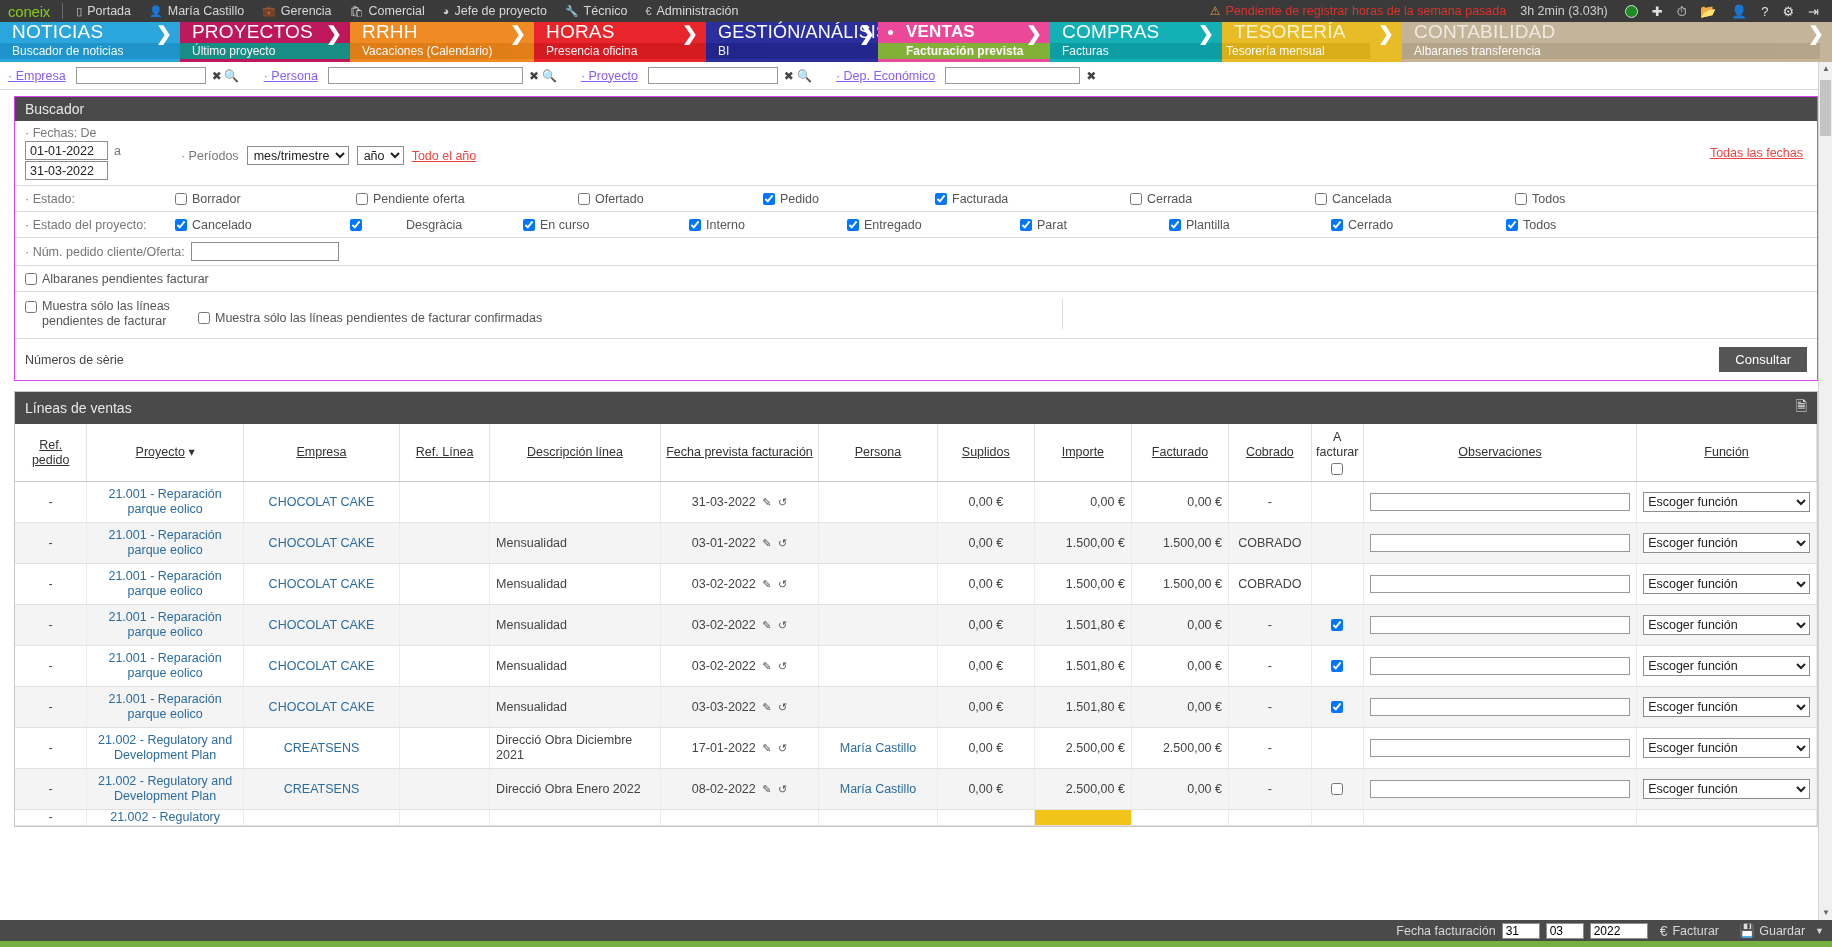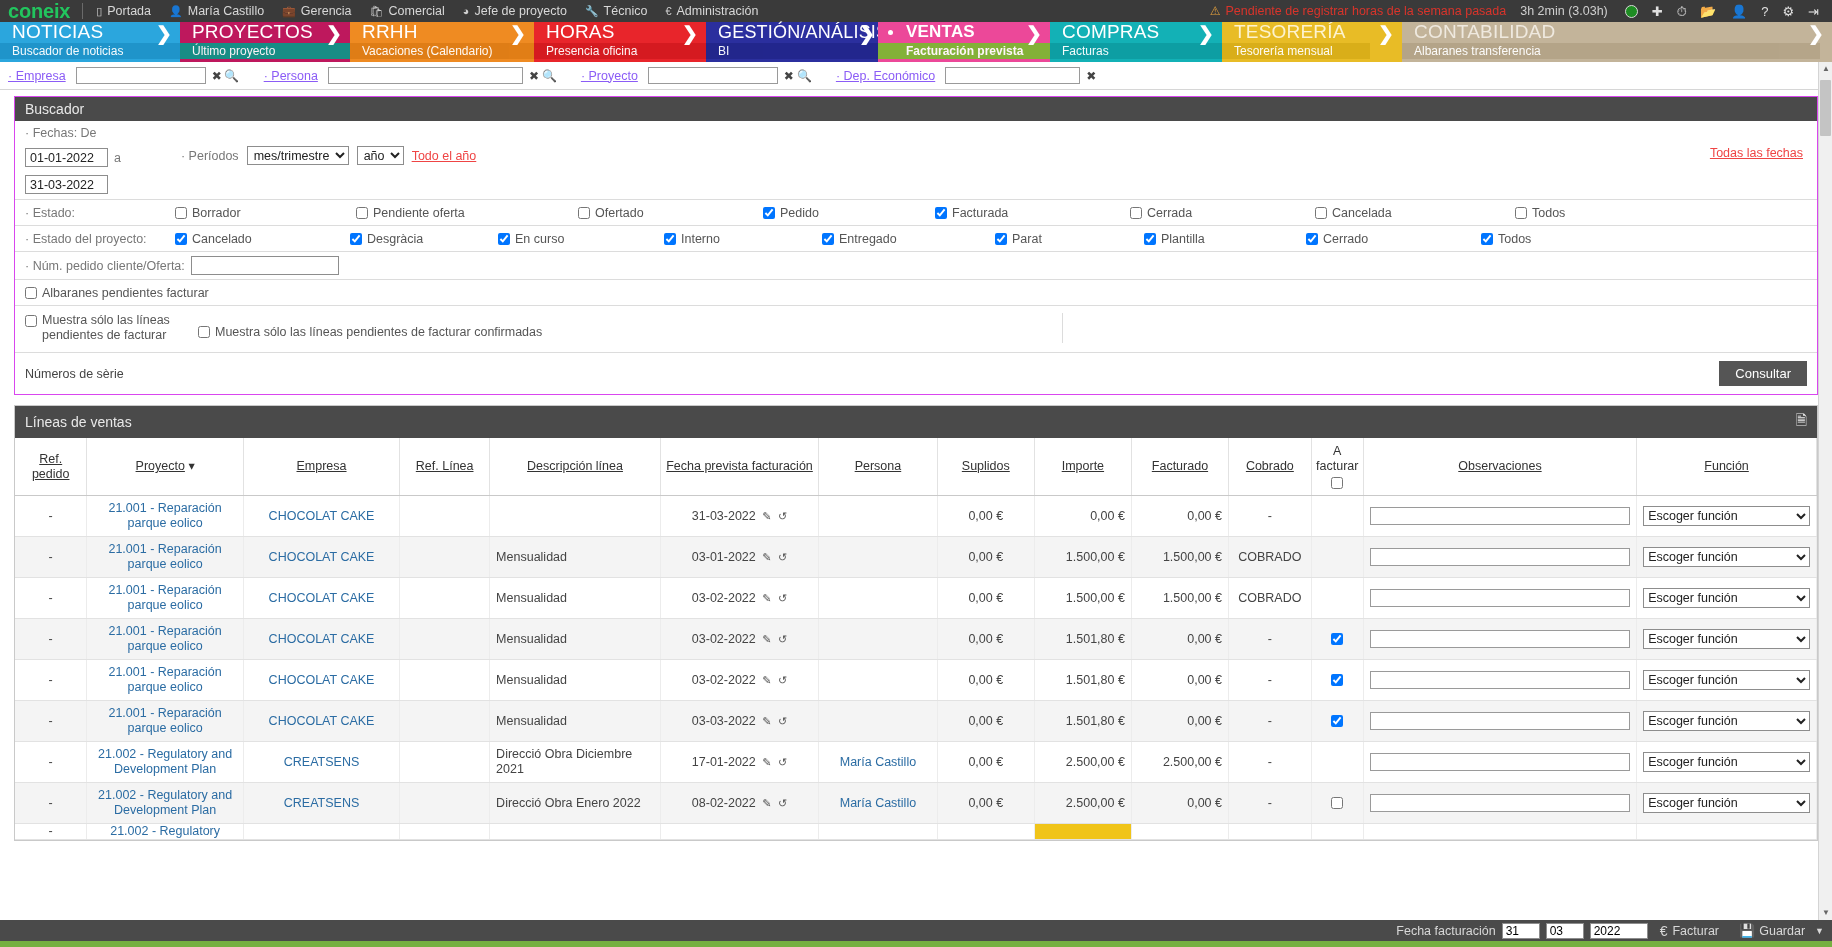--- a/index.html
+++ b/index.html
@@ -17,21 +17,21 @@
   .topbar {
     height: 22px;
     background: #3a3a3a;
     display: flex;
     align-items: center;
     color: #d8d8d8;
     font-size: 12.5px;
     padding: 0 6px 0 8px;
   }
   .brand {
-    color: #22c55e; font-weight: bold; font-size: 20px;
+    color: #84cc16; font-weight: normal; font-size: 15px;
     letter-spacing: -0.2px; padding-right: 12px;
   }
   .topdiv { width:1px; height:16px; background:#6a6a6a; margin-right:4px; }
   .topitem {
     display: flex; align-items: center; gap: 5px;
     padding: 0 9px; height: 22px; white-space: nowrap;
     color: #d8d8d8;
   }
   .topitem .ic { font-size: 11px; color: #cfcfcf; line-height:1; }
   .topspacer { flex: 1; }
@@ -260,21 +260,21 @@
     <div class="t2" style="background:#7eb733;margin-left:-28px;padding-left:28px;width:172px;font-weight:bold;">Facturación prevista</div>
     <div class="arr">❯</div>
   </div>
   <div class="navcell" style="background:#13b1b6;width:172px;">
     <div class="t1">COMPRAS</div>
     <div class="t2" style="background:#0d9ea3;margin-left:-12px;padding-left:12px;width:200px;">Facturas</div>
     <div class="arr">❯</div>
   </div>
   <div class="navcell" style="background:#e8bc26;width:180px;">
     <div class="t1" style="color:#fdf3cf;">TESORERÍA</div>
-    <div class="t2" style="background:#d9ae19;margin-left:-12px;padding-left:12px;width:148px;">Tesorería mensual</div>
+    <div class="t2" style="background:#d9ae19;margin-left:-12px;padding-left:4px;width:148px;">Tesorería mensual</div>
     <div class="arr">❯</div>
   </div>
   <div class="navcell" style="background:#c3b49a;flex:1;">
     <div class="t1" style="color:#efe9df;">CONTABILIDAD</div>
     <div class="t2" style="background:#b4a488;margin-left:-12px;padding-left:12px;width:100%;">Albaranes transferencia</div>
     <div class="arr">❯</div>
   </div>
 </div>
 
 <div class="filterrow">
@@ -304,21 +304,21 @@
   <span class="ficons">
       <span>✖</span>
     </span>
 </div>
 
 <div class="panelwrap">
   <div class="panel">
     <div class="panelhead">Buscador</div>
 
     <div class="prow" style="align-items:flex-start;padding-top:5px;padding-bottom:5px;">
-      <div style="display:flex;flex-direction:column;gap:8px;">
+      <div style="display:flex;flex-direction:column;gap:1px;">
         <span class="plbl">· Fechas: De</span>
         <div style="display:flex;align-items:center;gap:6px;">
           <input class="dateinput" value="01-01-2022" style="">
           <span class="plbl">a</span>
         </div>
         <input class="dateinput" value="31-03-2022" style="">
       </div>
       <div style="display:flex;align-items:center;gap:8px;margin-left:60px;margin-top:20px;">
         <span class="plbl">· Períodos</span>
         <select class="sel"><option>mes/trimestre</option></select>
@@ -364,21 +364,21 @@
           <span>Todos</span>
         </label>
     </div>
 
     <div class="prow">
       <span class="plbl" style="width:150px;">· Estado del proyecto:</span>
       <label class="cbitem" style="width:175px;">
           <input type="checkbox" class="cb" checked="" style="">
           <span>Cancelado</span>
         </label>
-      <label class="cbitem" style="width:148px;">
+      <label class="cbitem" style="width:173px;gap:39px;">
           <input type="checkbox" class="cb" checked="" style="">
           <span>Desgràcia</span>
         </label>
       <label class="cbitem" style="width:166px;">
           <input type="checkbox" class="cb" checked="" style="">
           <span>En curso</span>
         </label>
       <label class="cbitem" style="width:158px;">
           <input type="checkbox" class="cb" checked="" style="">
           <span>Interno</span>

